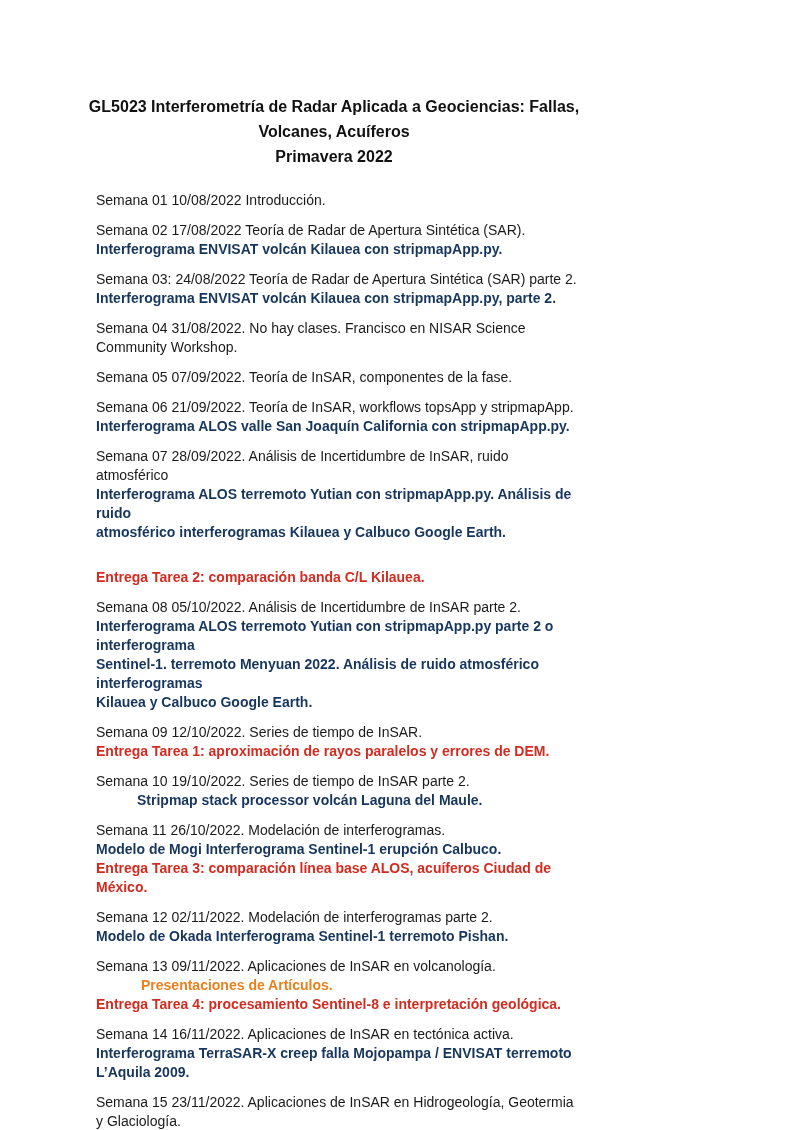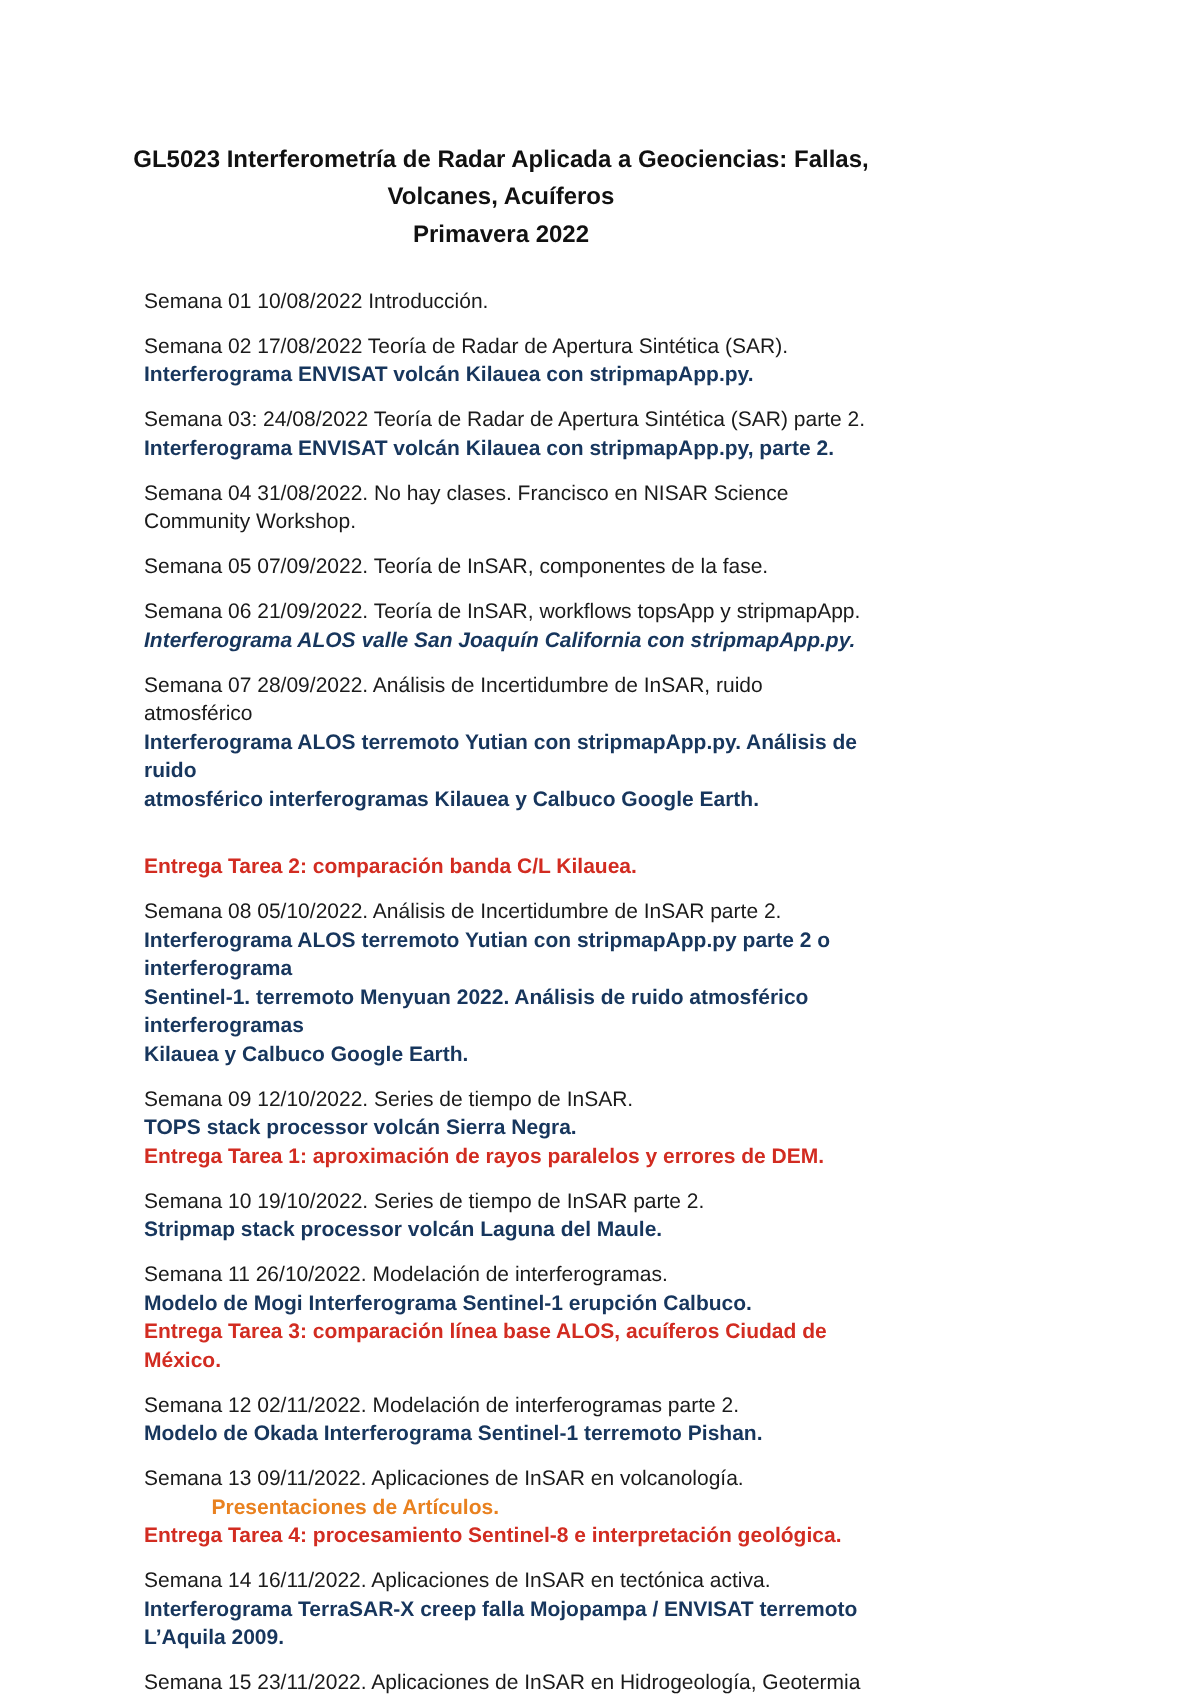--- a/index.html
+++ b/index.html
@@ -62,42 +62,41 @@
         <span class="line blue" style="color: rgb(23, 54, 93);">Interferograma ENVISAT volcán Kilauea con stripmapApp.py, parte 2.</span>
       </p>
       <p class="week">
         <span class="line black">Semana 04 31/08/2022. No hay clases. Francisco en NISAR Science Community Workshop.</span>
       </p>
       <p class="week">
         <span class="line black">Semana 05 07/09/2022. Teoría de InSAR, componentes de la fase.</span>
       </p>
       <p class="week">
         <span class="line black">Semana 06 21/09/2022. Teoría de InSAR, workflows topsApp y stripmapApp.</span>
-        <span class="line blue" style="color: rgb(23, 54, 93); font-style: italic;">Interferograma ALOS valle San Joaquín California con stripmapApp.py.</span>
+        <span class="line blue" style="color: rgb(23, 54, 93);">Interferograma ALOS valle San Joaquín California con stripmapApp.py.</span>
       </p>
       <p class="week">
         <span class="line black">Semana 07 28/09/2022. Análisis de Incertidumbre de InSAR, ruido atmosférico</span>
         <span class="line blue" style="color: rgb(23, 54, 93);">Interferograma ALOS terremoto Yutian con stripmapApp.py. Análisis de ruido</span>
         <span class="line blue" style="color: rgb(23, 54, 93);">atmosférico interferogramas Kilauea y Calbuco Google Earth.</span>
         <span class="line red" style="color: rgb(210, 44, 33); margin-top: 26px;">Entrega Tarea 2: comparación banda C/L Kilauea.</span>
       </p>
       <p class="week">
         <span class="line black">Semana 08 05/10/2022. Análisis de Incertidumbre de InSAR parte 2.</span>
         <span class="line blue" style="color: rgb(23, 54, 93);">Interferograma ALOS terremoto Yutian con stripmapApp.py parte 2 o interferograma</span>
         <span class="line blue" style="color: rgb(23, 54, 93);">Sentinel-1. terremoto Menyuan 2022. Análisis de ruido atmosférico interferogramas</span>
         <span class="line blue" style="color: rgb(23, 54, 93);">Kilauea y Calbuco Google Earth.</span>
       </p>
       <p class="week">
         <span class="line black">Semana 09 12/10/2022. Series de tiempo de InSAR.</span>
-        <span class="line blue" style="color: rgb(23, 54, 93);">TOPS stack processor volcán Sierra Negra.</span>
         <span class="line red" style="color: rgb(210, 44, 33);">Entrega Tarea 1: aproximación de rayos paralelos y errores de DEM.</span>
       </p>
       <p class="week">
         <span class="line black">Semana 10 19/10/2022. Series de tiempo de InSAR parte 2.</span>
-        <span class="line blue" style="color: rgb(23, 54, 93);">Stripmap stack processor volcán Laguna del Maule.</span>
+        <span class="line blue" style="color: rgb(23, 54, 93); margin-left: 41px;">Stripmap stack processor volcán Laguna del Maule.</span>
       </p>
       <p class="week">
         <span class="line black">Semana 11 26/10/2022. Modelación de interferogramas.</span>
         <span class="line blue" style="color: rgb(23, 54, 93);">Modelo de Mogi Interferograma Sentinel-1 erupción Calbuco.</span>
         <span class="line red" style="color: rgb(210, 44, 33);">Entrega Tarea 3: comparación línea base ALOS, acuíferos Ciudad de México.</span>
       </p>
       <p class="week">
         <span class="line black">Semana 12 02/11/2022. Modelación de interferogramas parte 2.</span>
         <span class="line blue" style="color: rgb(23, 54, 93);">Modelo de Okada Interferograma Sentinel-1 terremoto Pishan.</span>
       </p>

